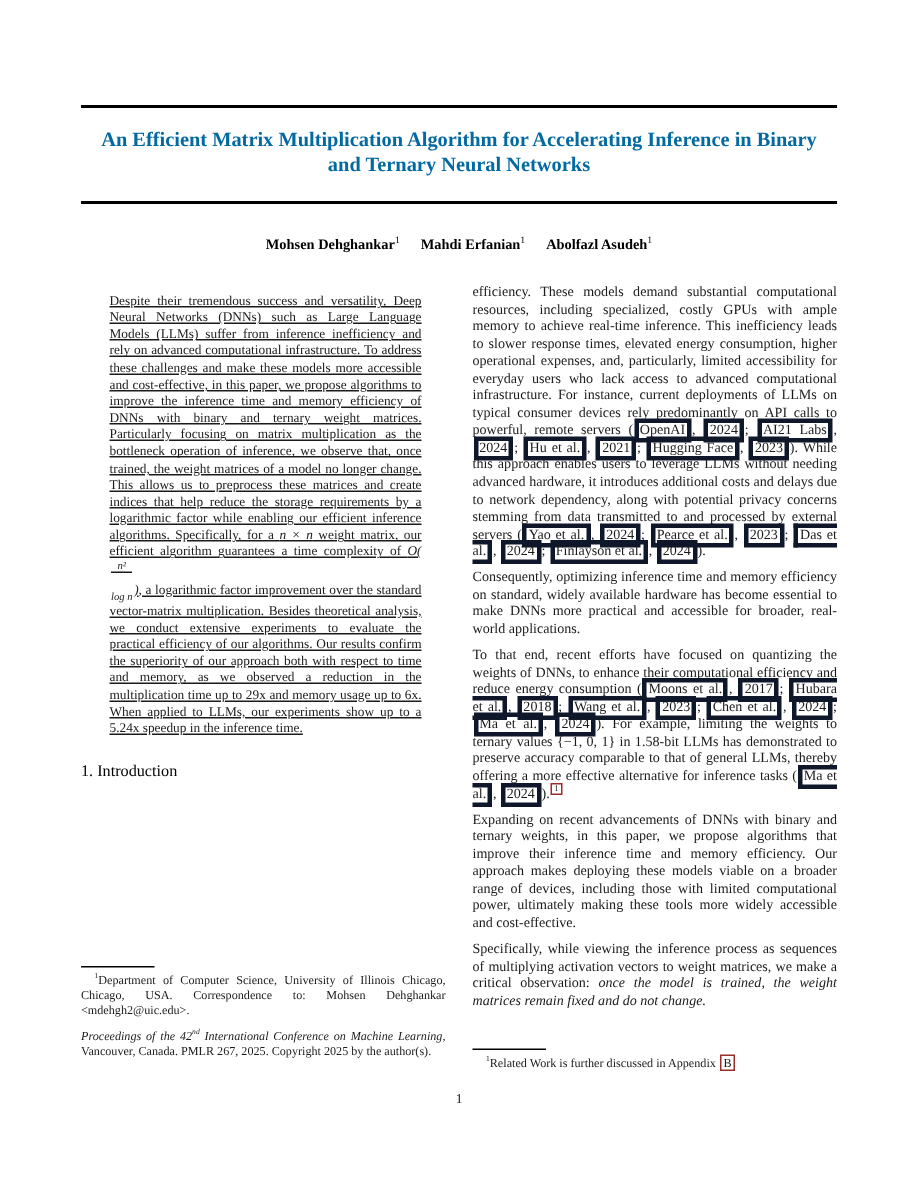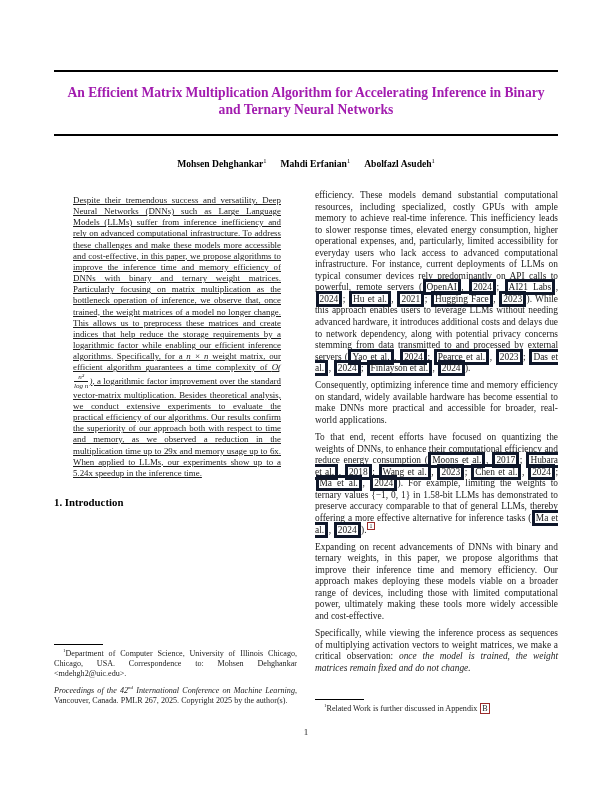--- a/index.html
+++ b/index.html
@@ -7,39 +7,39 @@
     position:relative; width:612px; height:792px; margin:0 auto;
     background:#ffffff; font-family:"Liberation Serif","DejaVu Serif",serif;
     color:#1b1b1b; overflow:hidden;
     -webkit-font-smoothing:antialiased;
   }
   .rule { position:absolute; left:54px; width:504px; background:#000; }
   .rule-top { top:70px; height:1.6px; }
   .rule-mid { top:134px; height:1.6px; }
   .title {
     position:absolute; top:84px; left:66px; width:480px; text-align:center;
-    font-weight:bold; font-size:13.6px; line-height:17px; color:#a21caf;
+    font-weight:bold; font-size:13.6px; line-height:17px; color:#0369a1;
   }
   .authors {
     position:absolute; top:158px; left:0; width:612px; text-align:center;
     font-weight:bold; font-size:9.6px; color:#000;
   }
   .authors .author { margin:0 7px; }
   .authors sup { font-size:6.5px; font-weight:normal; }
 
   .col-left  { position:absolute; left:54px;  top:195px; width:243px; }
   .col-right { position:absolute; left:315px; top:190px; width:243px;
                font-size:9.4px; line-height:11.55px; text-align:justify; }
   .col-right p { margin:0 0 5.6px 0; }
 
   .abstract-heading { text-align:center; font-weight:bold; font-size:10.8px; margin:1px 0 8px 0; color:#000; }
   .abstract-body {
     margin:0 16px 0 19px; font-size:8.9px; line-height:11.15px; text-align:justify;text-decoration:underline;
   }
-  .section-heading { font-weight:bold; font-size:10.8px; margin:17px 0 8px 0; color:#000; }
+  .section-heading { font-weight:normal; font-size:10.8px; margin:17px 0 8px 0; color:#000; }
   .body-par { font-size:9.4px; line-height:11.55px; text-align:justify; margin:0; }
 
   .footnote-block-left  { position:absolute; left:54px;  top:644px; width:243px; font-size:8.1px; line-height:9.8px; text-align:justify; }
   .footnote-block-right { position:absolute; left:315px; top:699px; width:243px; font-size:8.1px; line-height:9.8px; text-align:left; }
   .footnote-rule { width:49px; height:1px; background:#000; margin-bottom:4px; }
   .footnote-text { text-indent:9px; margin:0; }
   .proceedings { margin:8px 0 0 0; text-indent:0; }
 
   .page-number { position:absolute; top:727px; left:0; width:612px; text-align:center; font-size:9px; }
 
@@ -49,21 +49,21 @@
     display:inline; cursor:pointer;
   }
   .refbox {
     border:1px solid #9b2c2c; padding:0 1.5px; margin-left:0.5px;
     display:inline; cursor:pointer;
   }
   sup.refbox { font-size:0.62em; }
   .it { font-style:italic; }
   .frac { display:inline-block; vertical-align:-0.55em; text-align:center; font-style:italic; font-size:0.8em; line-height:1; margin:0 1px; }
   .frac .num { display:block; border-bottom:0.8px solid #1b1b1b; padding:0 1px 0.5px 1px; }
-  .frac .den { display:block; padding-top:0.5px; }
+  .frac .den { display:block; padding-top:0.5px;margin-top:12px; }
 </style>
 </head>
 <body>
 
 <div class="page">
 
   <div class="rule rule-top"></div>
 
   <div class="title">An Efficient Matrix Multiplication Algorithm for Accelerating Inference in Binary and Ternary Neural Networks</div>
 

